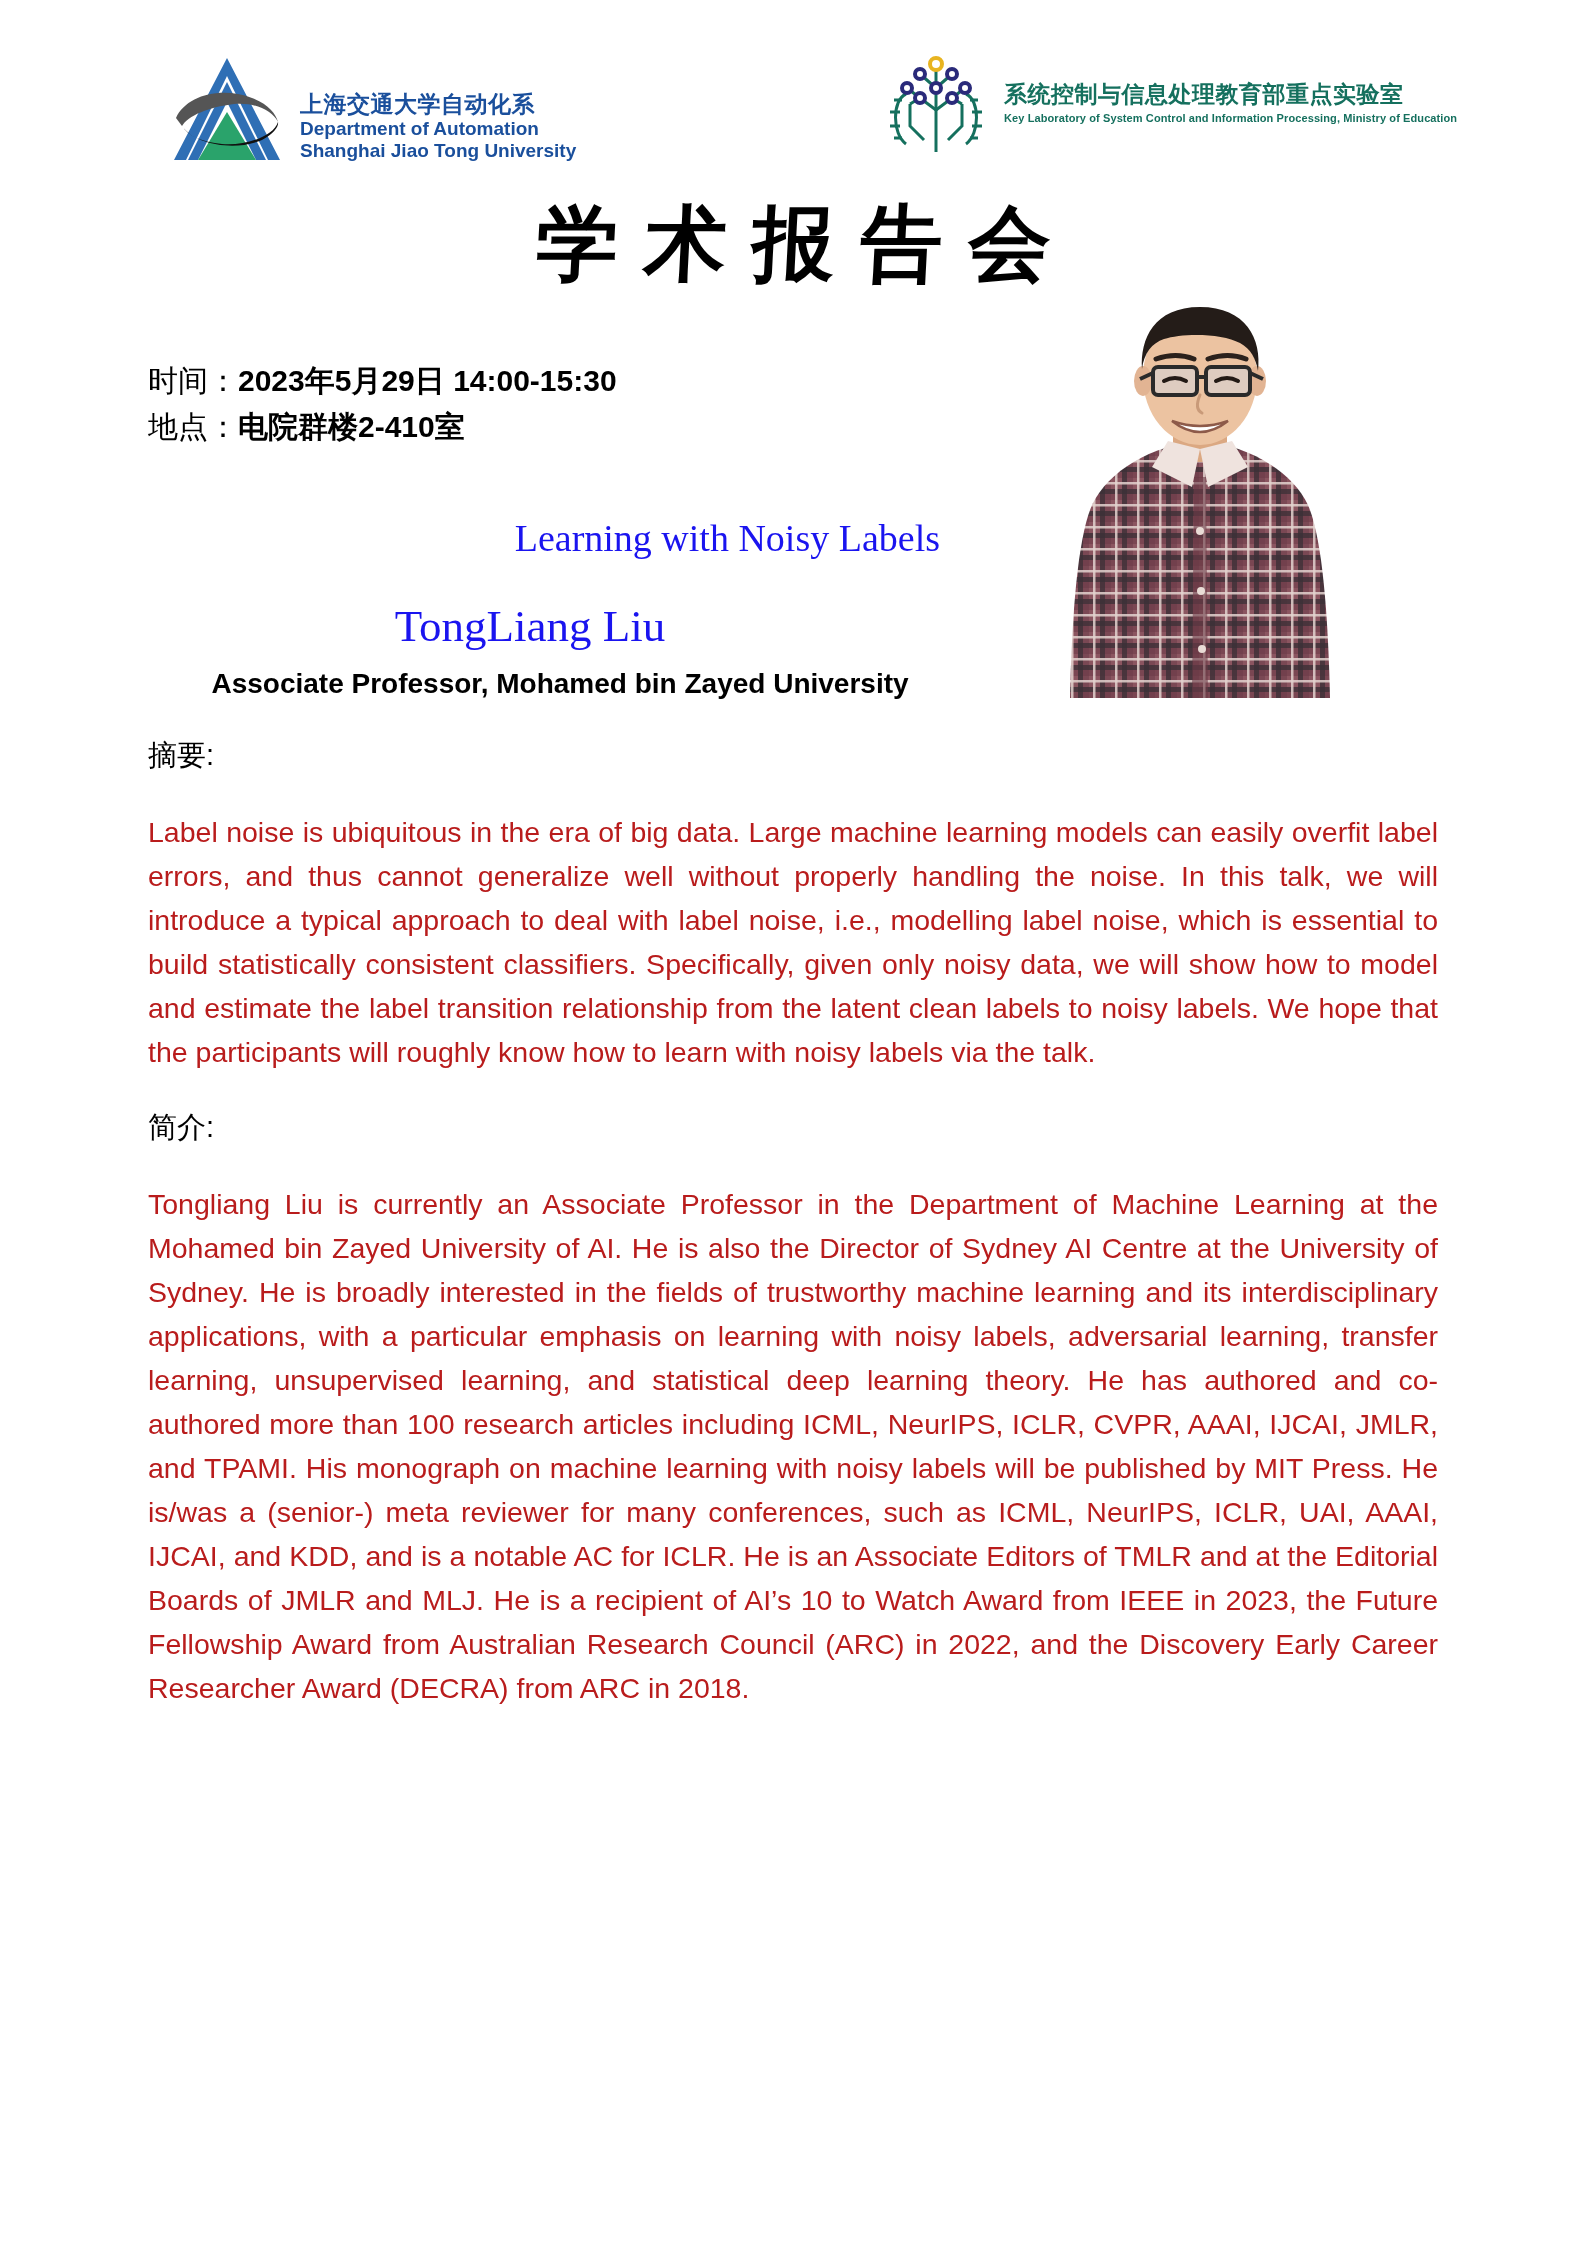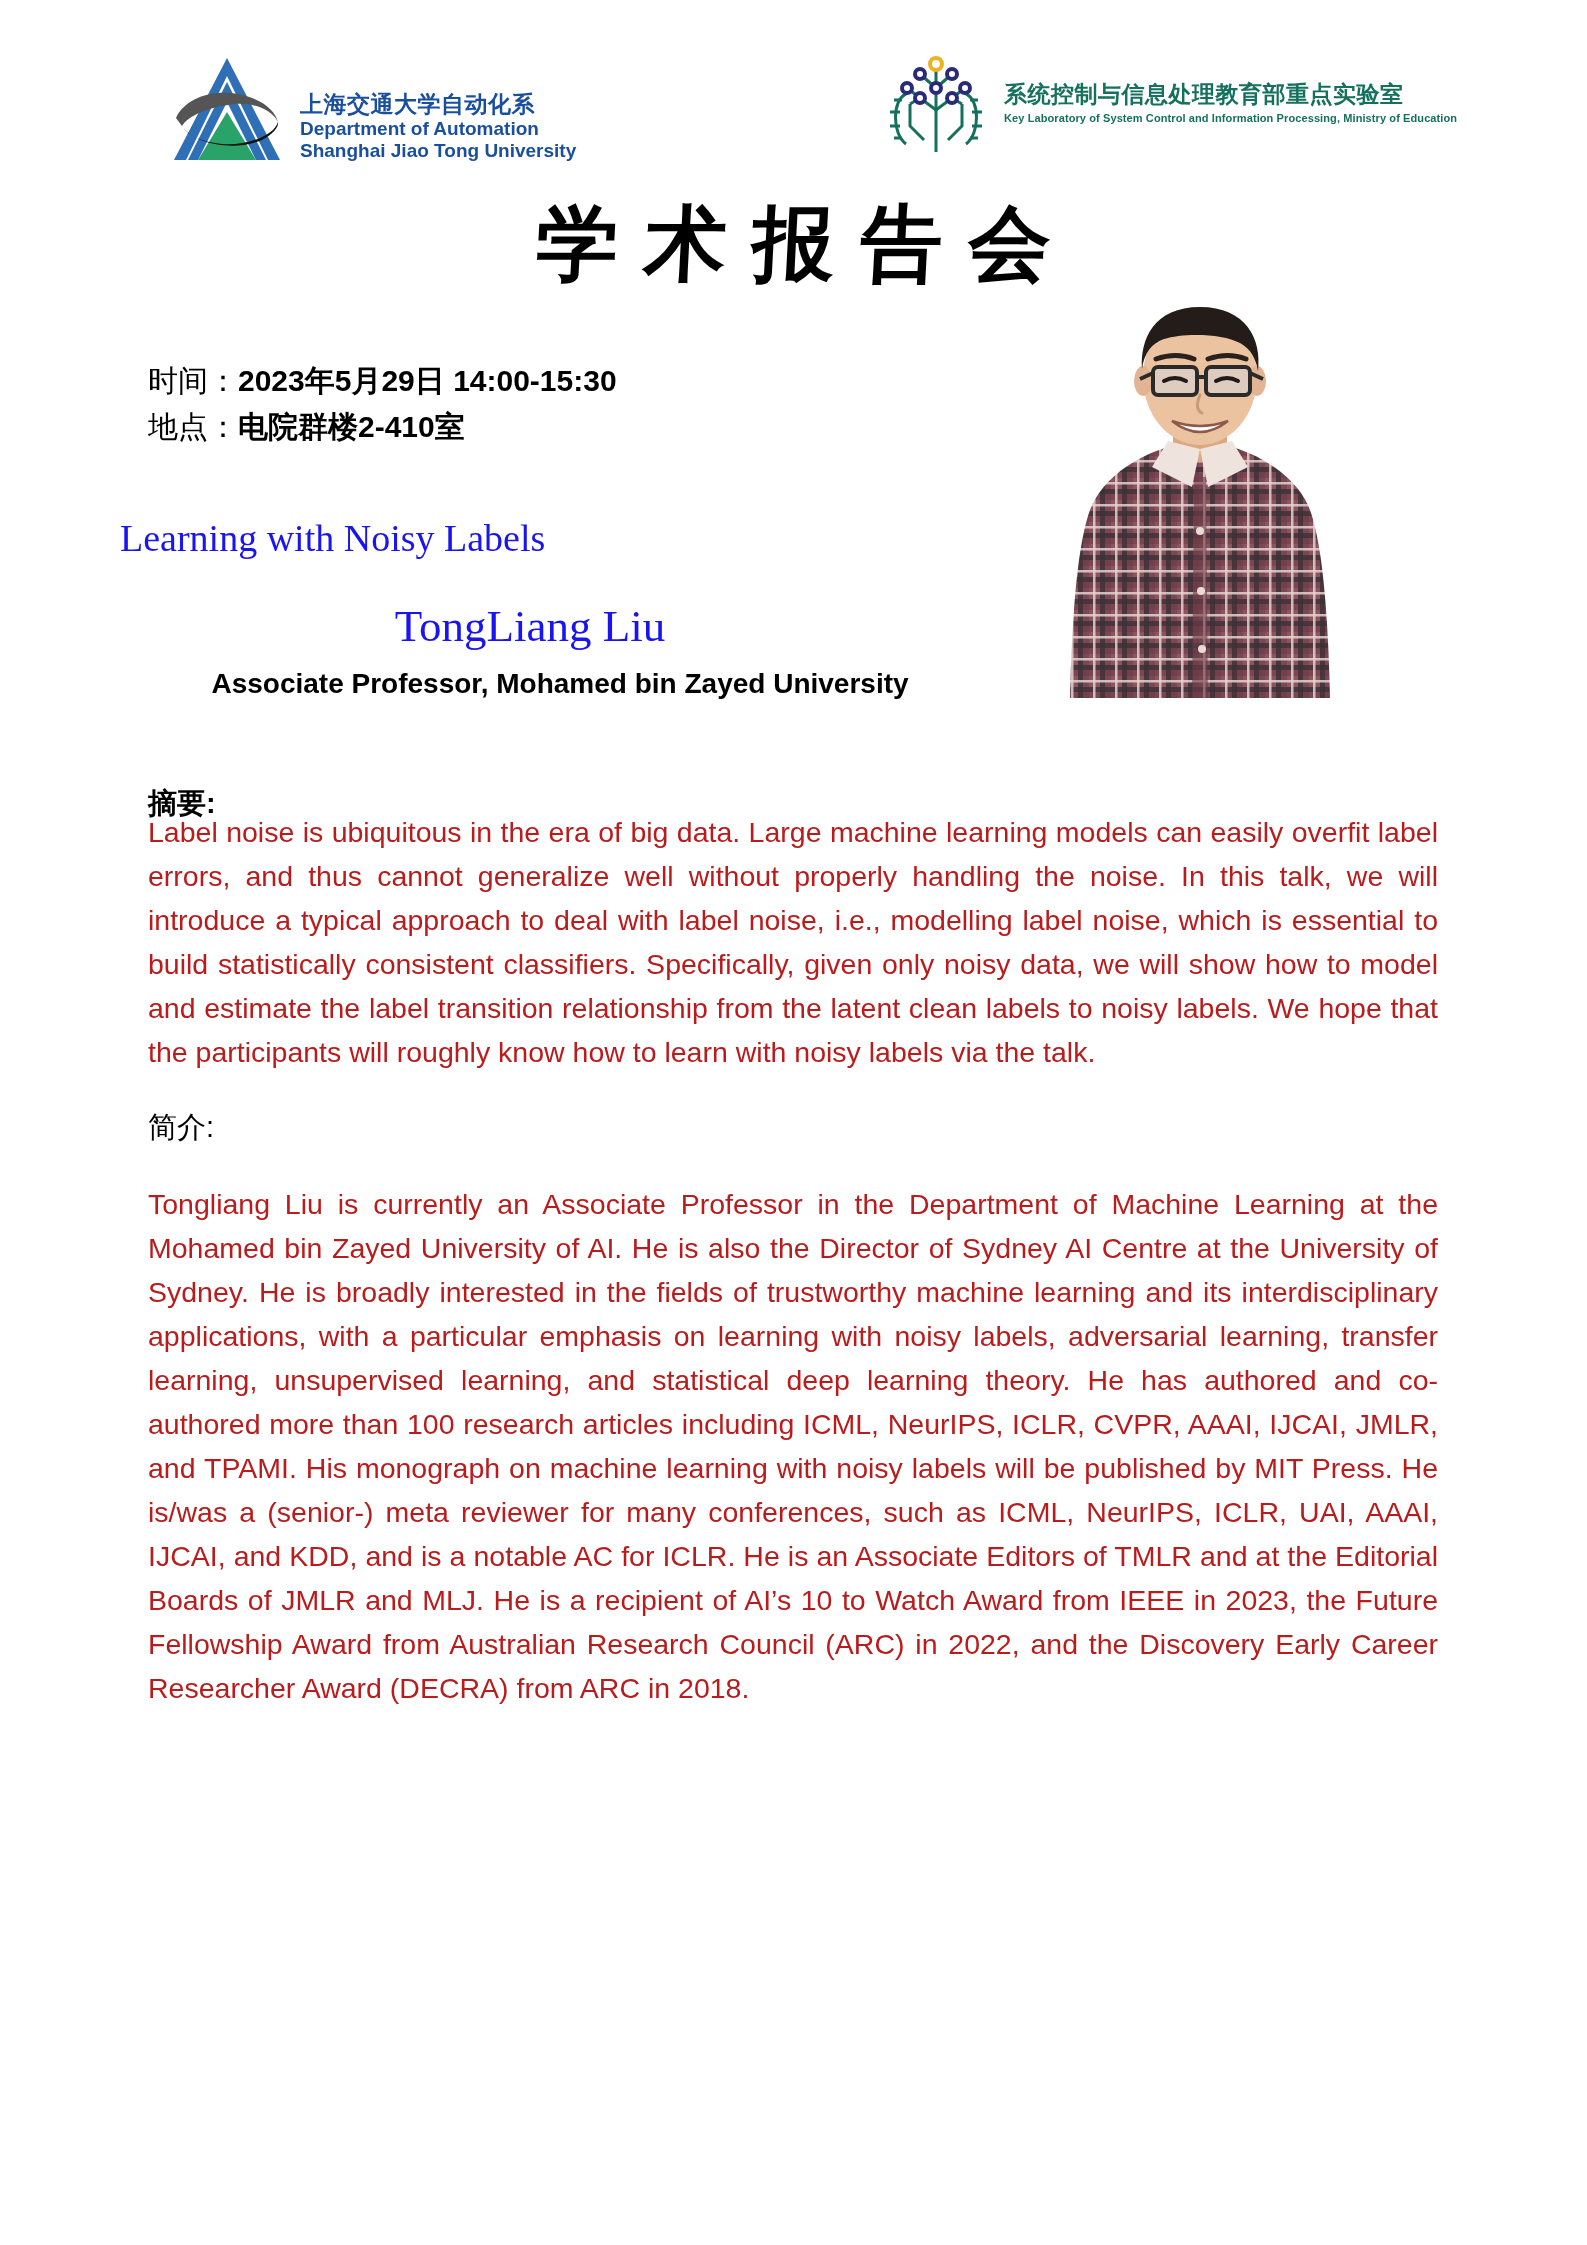--- a/index.html
+++ b/index.html
@@ -134,21 +134,21 @@
     overflow: hidden;
     background: #ffffff;
   }
 
   
   .talk-title {
     position: absolute;
     left: 120px;
     top: 516px;
     width: 820px;
-    text-align: left;
+    text-align: right;
     font-family: "Liberation Serif", serif;
     font-size: 38px;
     color: #1a14ef;
     white-space: nowrap;
   }
   .speaker-name {
     position: absolute;
     left: 120px;
     top: 600px;
     width: 820px;
@@ -183,21 +183,21 @@
     position: absolute;
     left: 148px;
     width: 1290px;
     font-size: 28.5px;
     line-height: 1.545;
     color: #b91c1c;
     text-align: justify;
   }
   .body-text.justified { text-align: justify; text-justify: inter-word; }
 
-  #abstract-heading { top: 784px; font-weight: bold; }
+  #abstract-heading { top: 736px; }
   #abstract-text    { top: 810px; }
   #bio-heading      { top: 1108px; }
   #bio-text         { top: 1182px; }
 </style>
 </head>
 <body>
 
 <div class="page">
 
   <div class="header">

